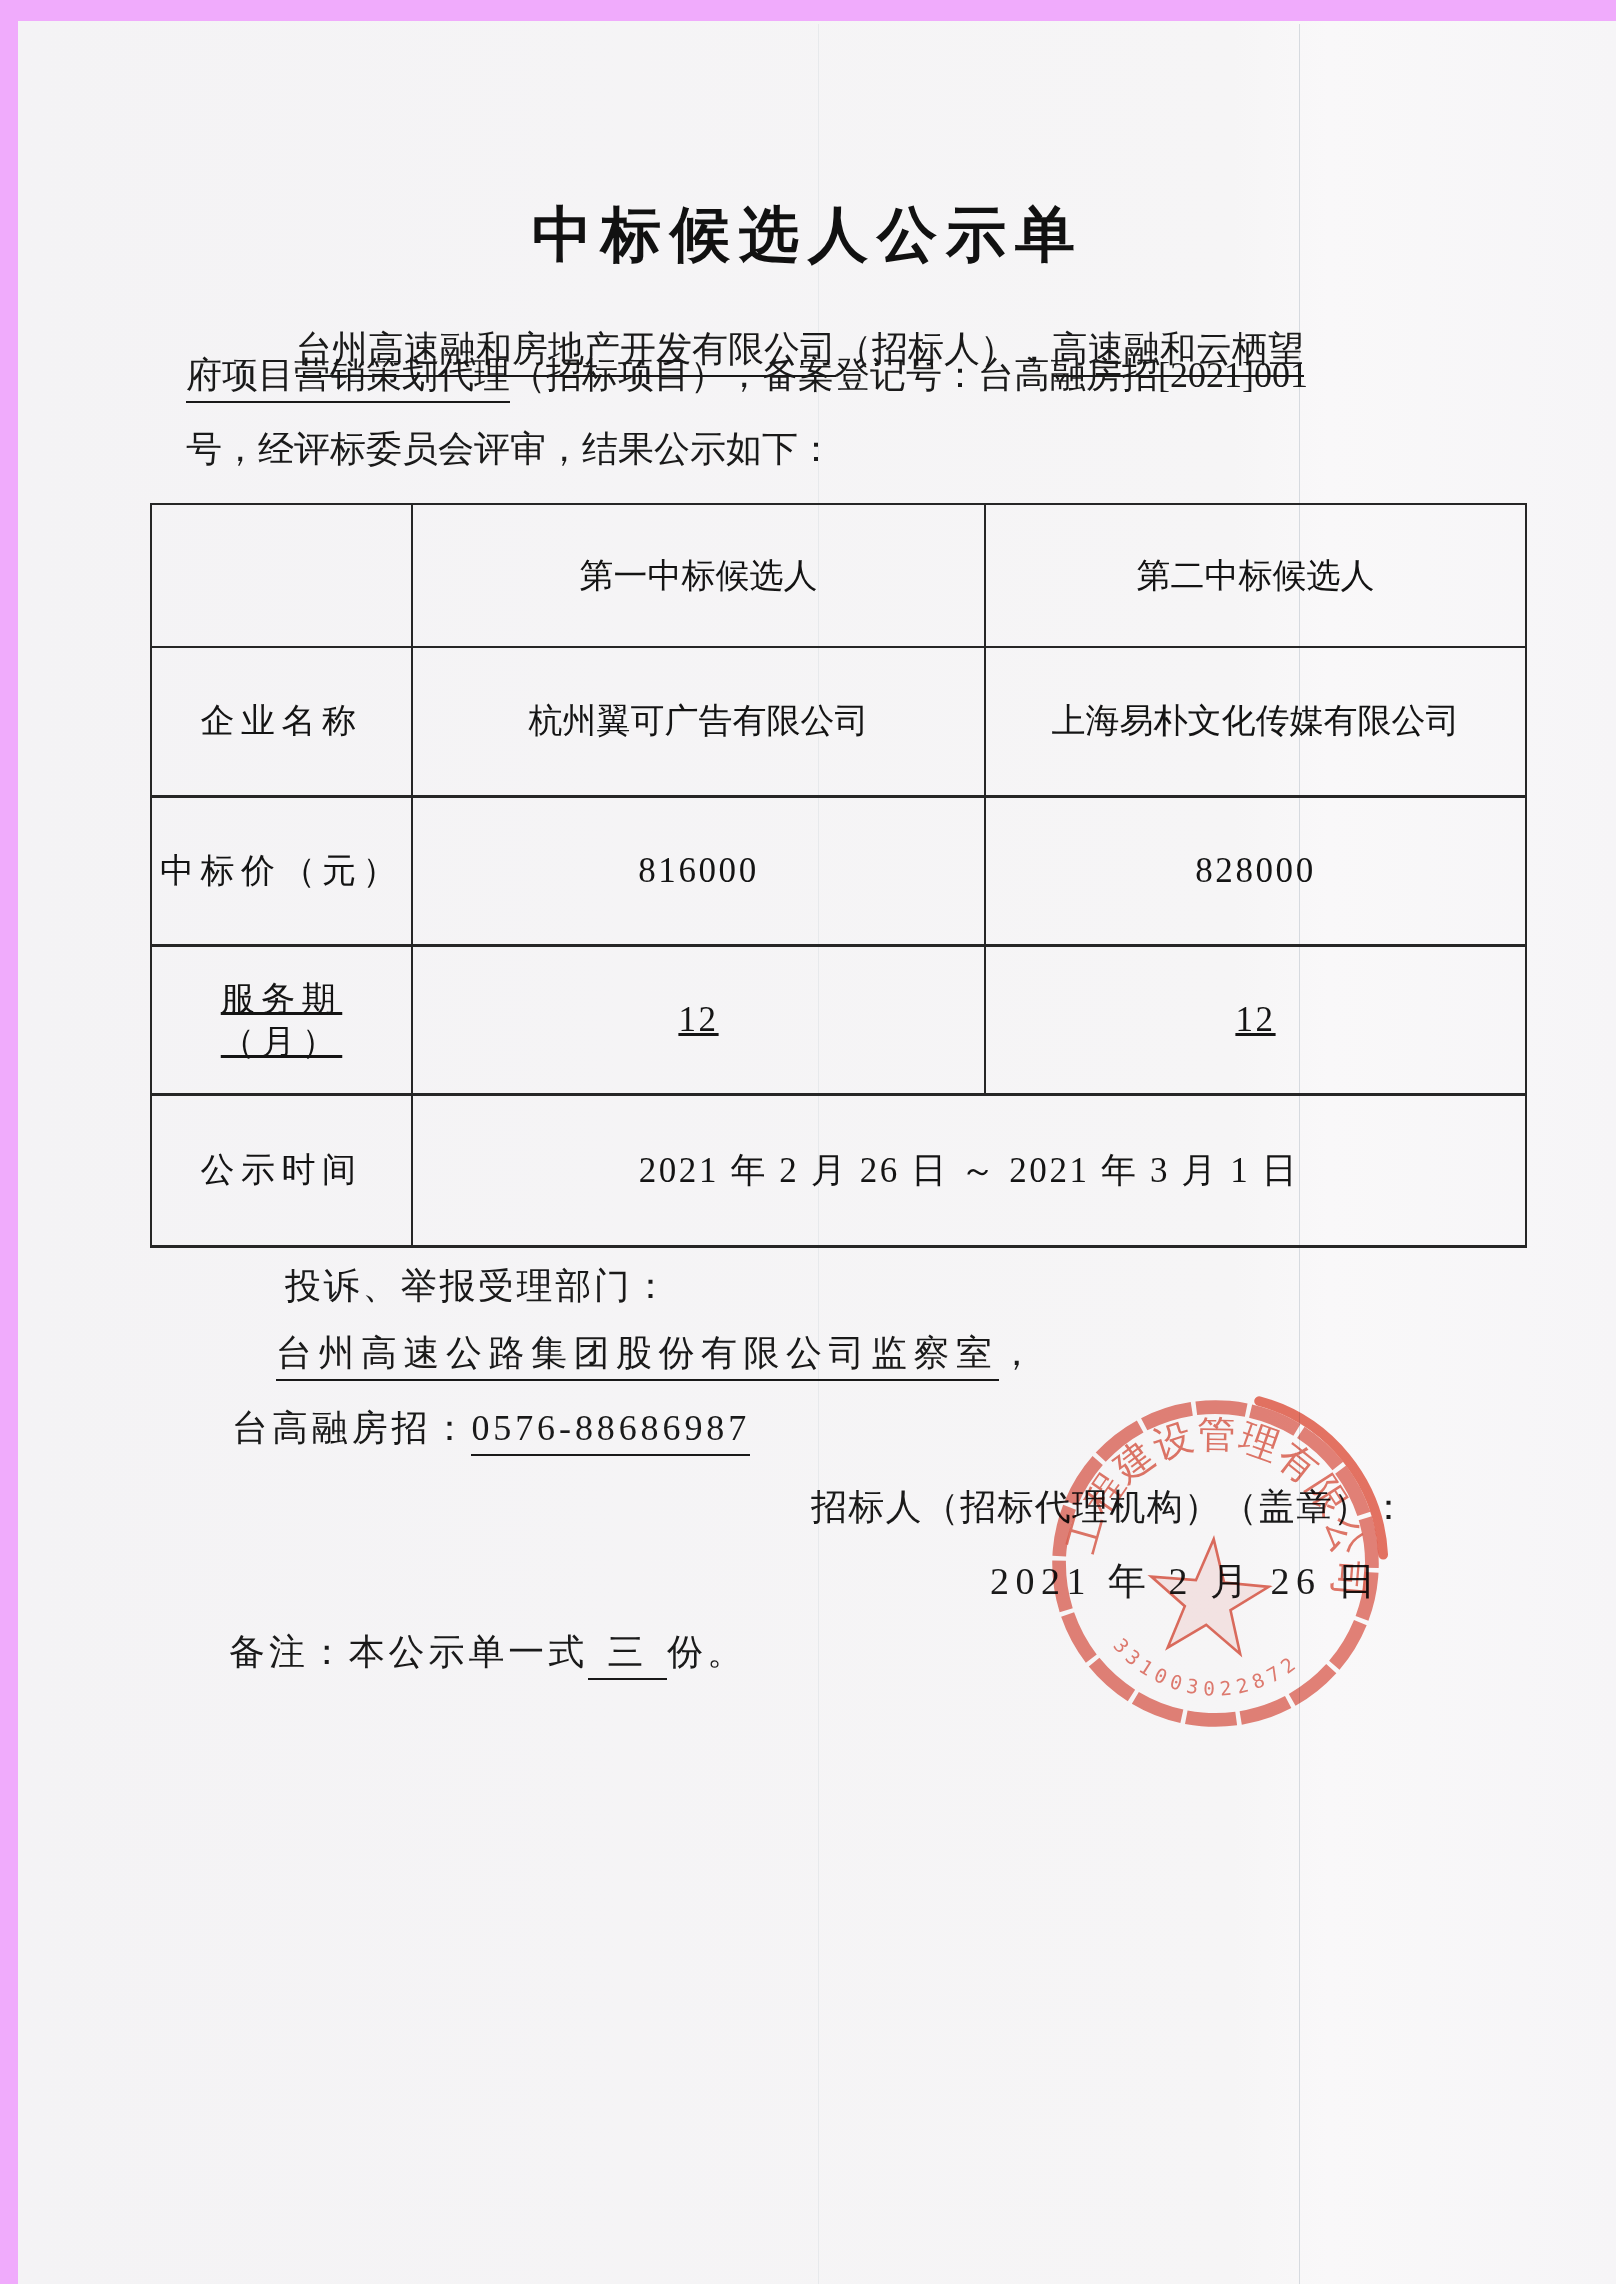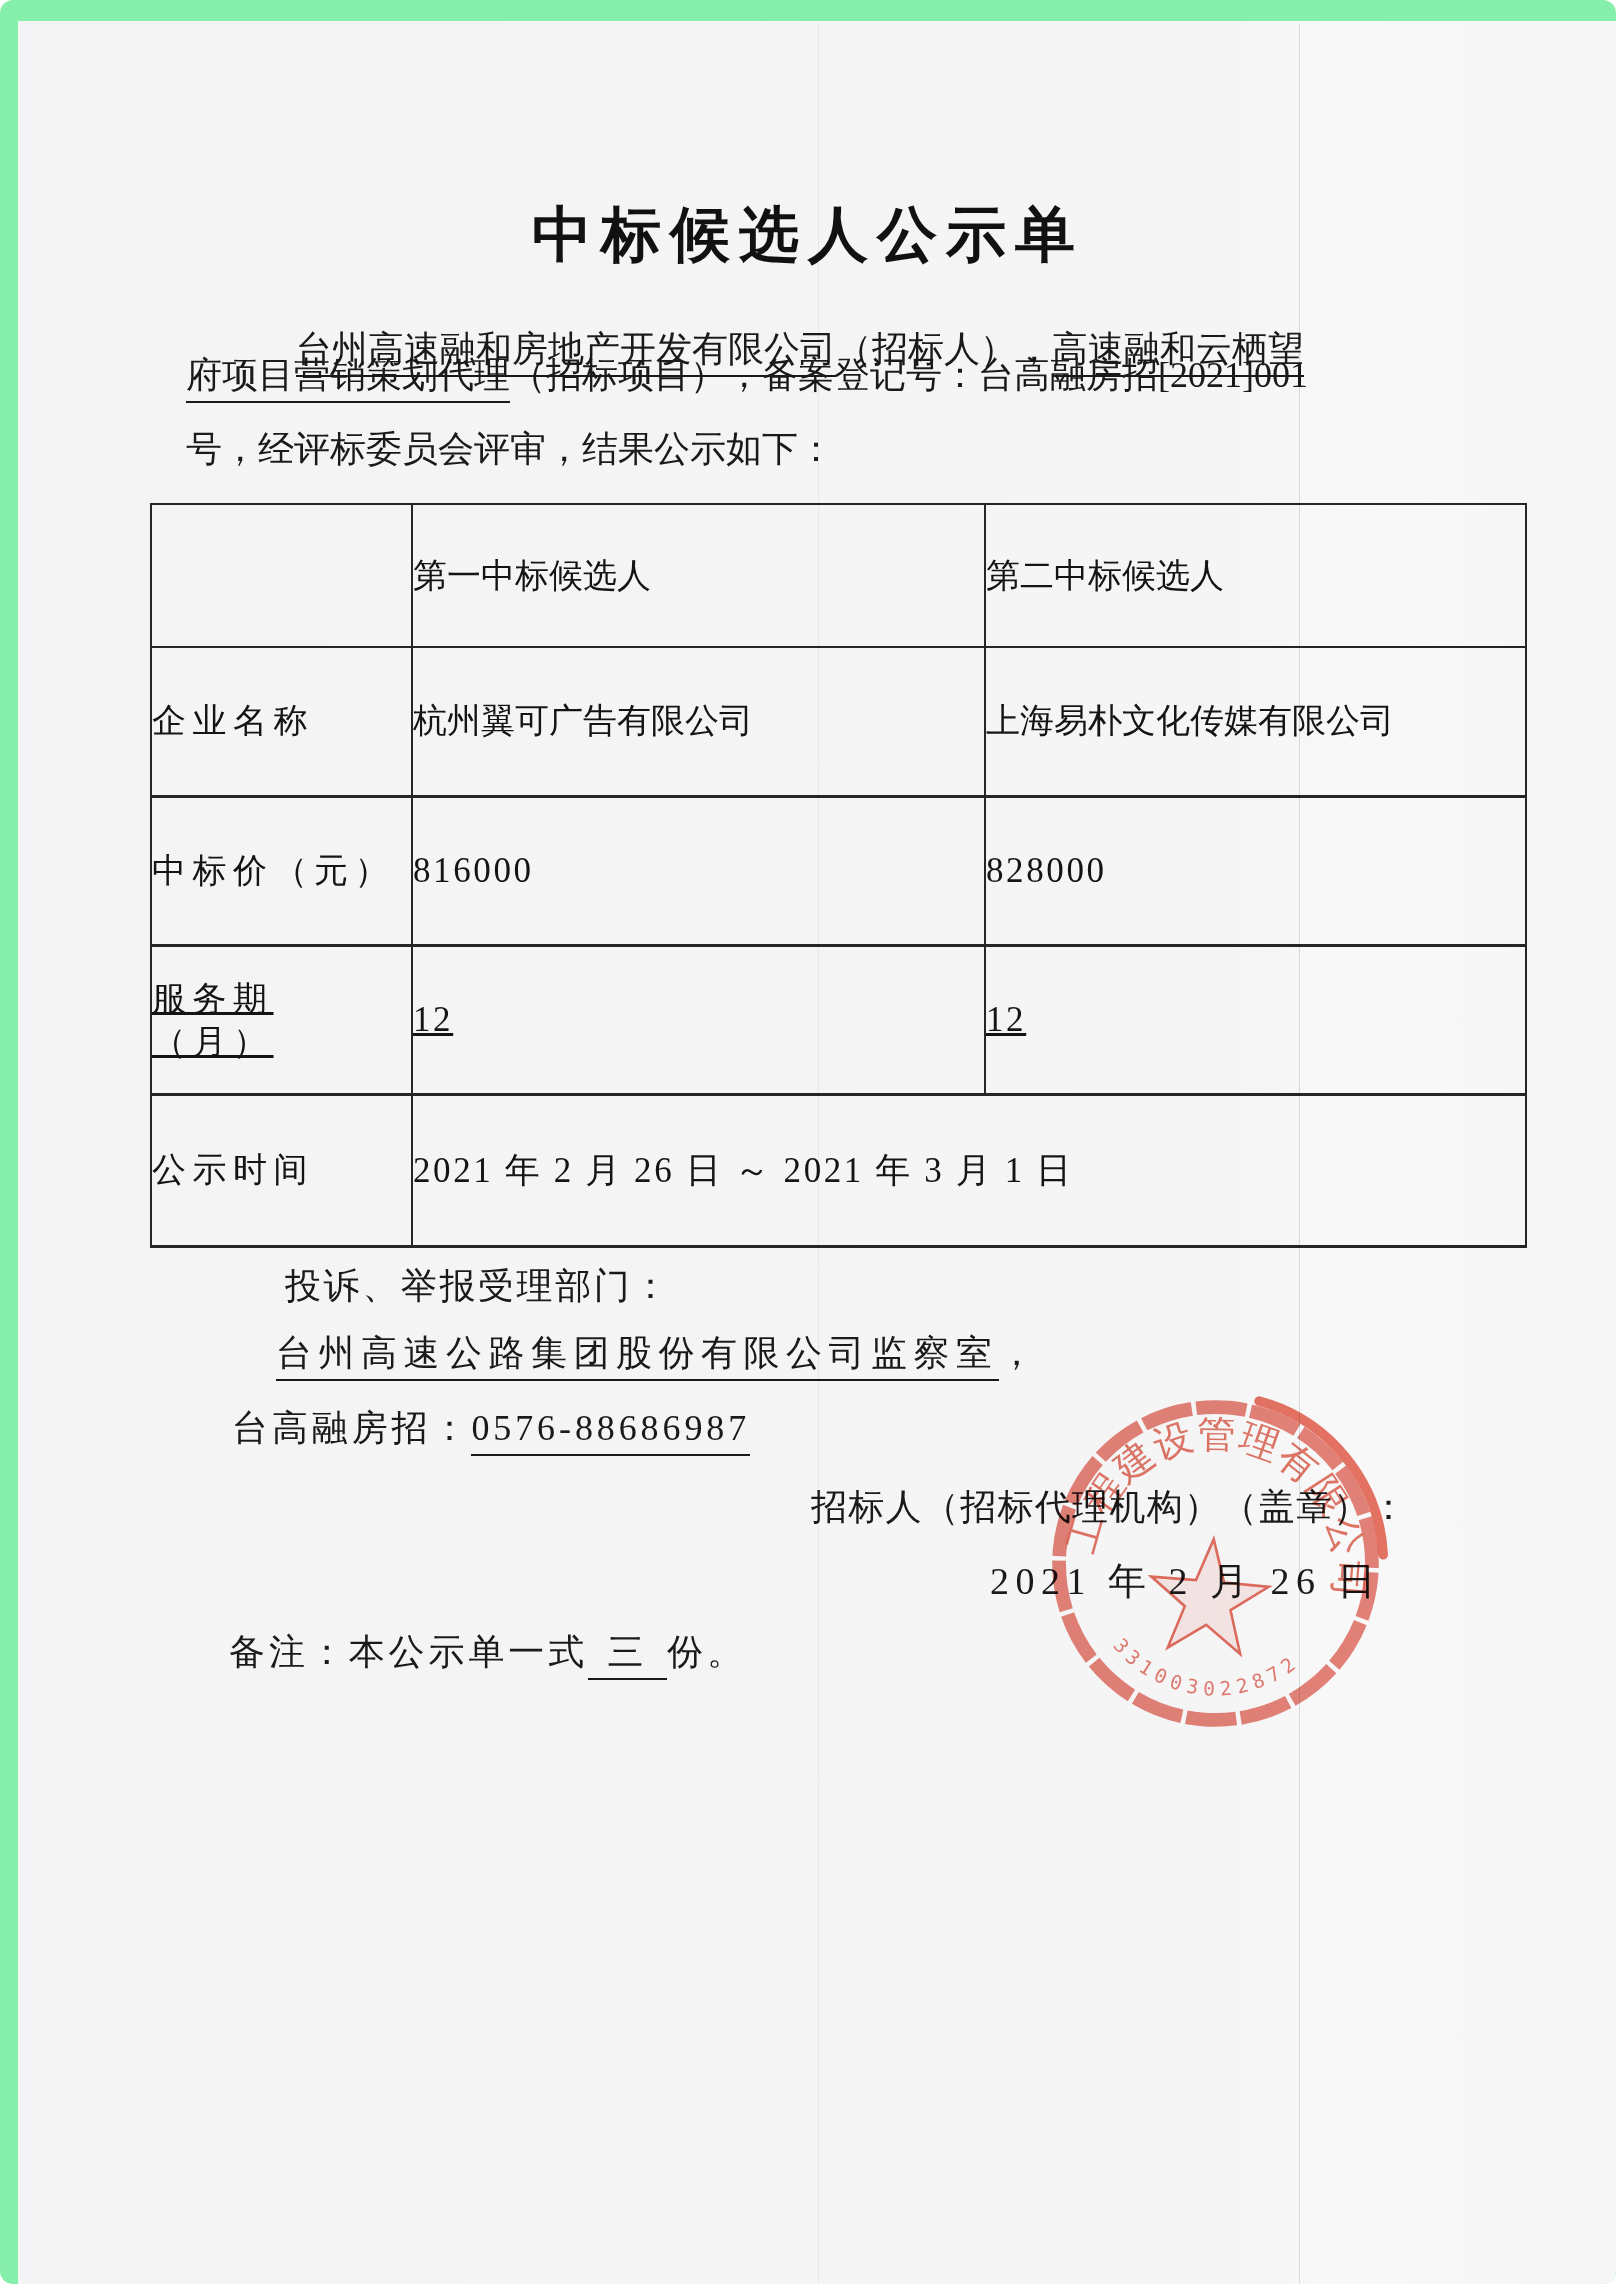--- a/index.html
+++ b/index.html
@@ -1,37 +1,37 @@
 <!DOCTYPE html>
 <html style="font-size:10.4px"><head>
 <meta charset="utf-8">
 <style>
   html,body{margin:0;padding:0;background:#ffffff;}
-  .page{position:relative;width:1616px;height:2284px;background:#86efac;overflow:hidden;
-        font-family:"Liberation Serif","DejaVu Serif",serif;color:#161616;border-radius:13px;}
+  .page{position:relative;width:1616px;height:2284px;background:#f0abfc;overflow:hidden;
+        font-family:"Liberation Serif","DejaVu Serif",serif;color:#161616;}
   .paper{position:absolute;left:18px;top:21px;right:0;bottom:0;
          background:linear-gradient(90deg,#f4f3f5 0%,#f6f5f6 76%,#f9f8f9 82%,#f6f5f7 100%);}
   .fold{position:absolute;top:23.5px;bottom:0;width:1.3px;background:#aeb6c2;}
   .fold-center{left:818px;opacity:.18;}
   .fold-right{left:1299px;opacity:.45;}
 
   .title{position:absolute;left:0;top:195px;width:1616px;margin:0;text-align:center;
          font-family:"Liberation Sans","DejaVu Sans",sans-serif;font-weight:900;
          font-size:60px;letter-spacing:9px;color:#111;}
 
   .line{position:absolute;white-space:nowrap;font-size:36px;line-height:47px;color:#1a1a1a;}
   .u{border-bottom:2.6px solid #191919;padding-bottom:5.9px;}
 
   .intro-l1{left:296px;top:288px;margin-top:38px;}
   .intro-l2{left:186px;top:352px;text-align:center;}
   .intro-l3{left:186px;top:426px;}
 
   table.grid{position:absolute;left:150px;top:503px;width:1375px;border-collapse:collapse;
              table-layout:fixed;font-size:34px;color:#141414;}
-  table.grid td{border:2px solid #262626;text-align:left;vertical-align:middle;
+  table.grid td{border:2px solid #262626;text-align:center;vertical-align:middle;
                 padding:0;overflow:hidden;}
   table.grid{border:2.6px solid #262626;}
   tr.thick td{border-bottom-width:3.9px;}
   tr.last td{border-bottom-width:3.9px;}
   td.lab{letter-spacing:6.5px;}
   td.num{font-size:35px;letter-spacing:2.6px;}
   .two-line{line-height:43px;}
 
   .complaint-heading{left:285px;top:1263px;letter-spacing:2.6px;}
   .department-line{left:232px;top:1330px;letter-spacing:6.5px;margin-left:44px;}

